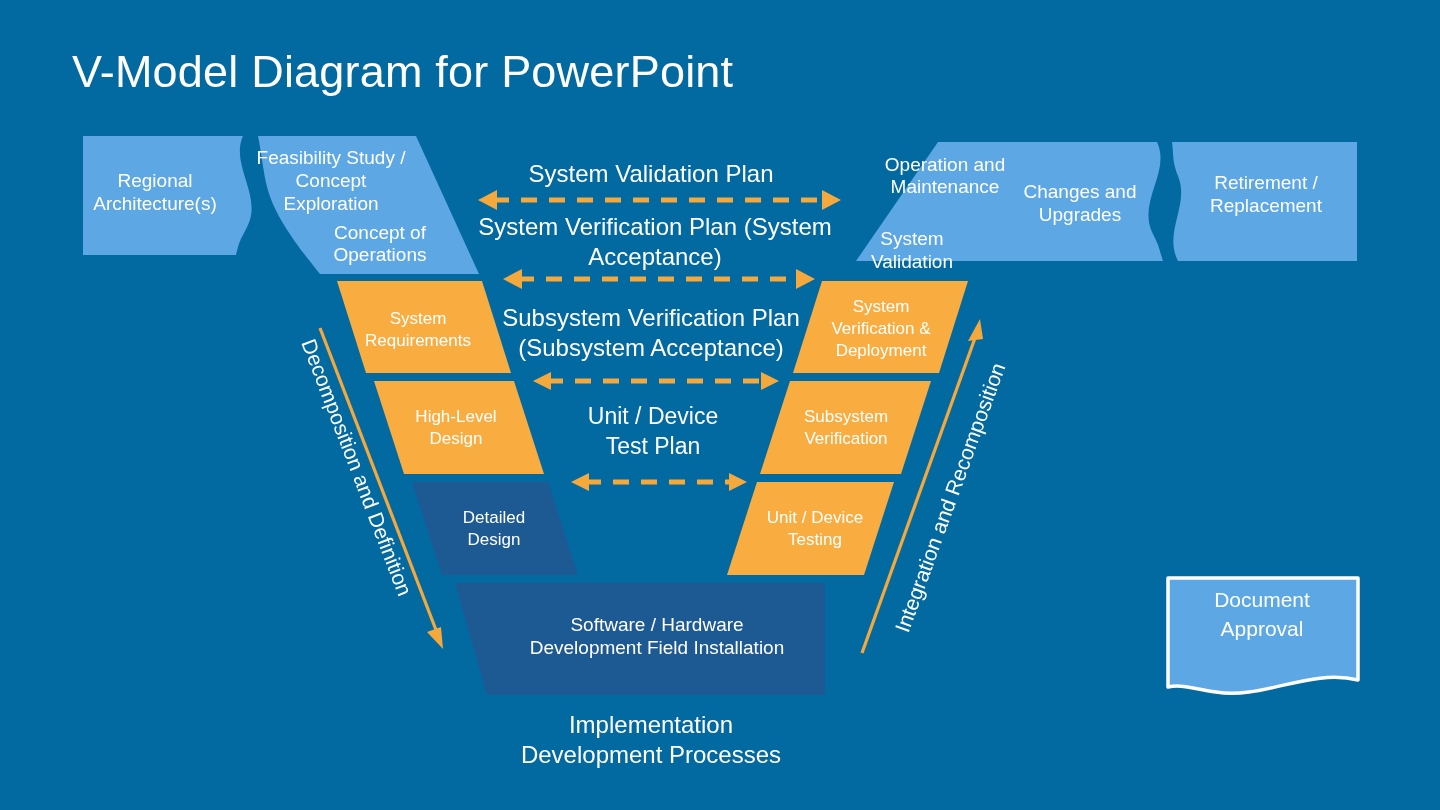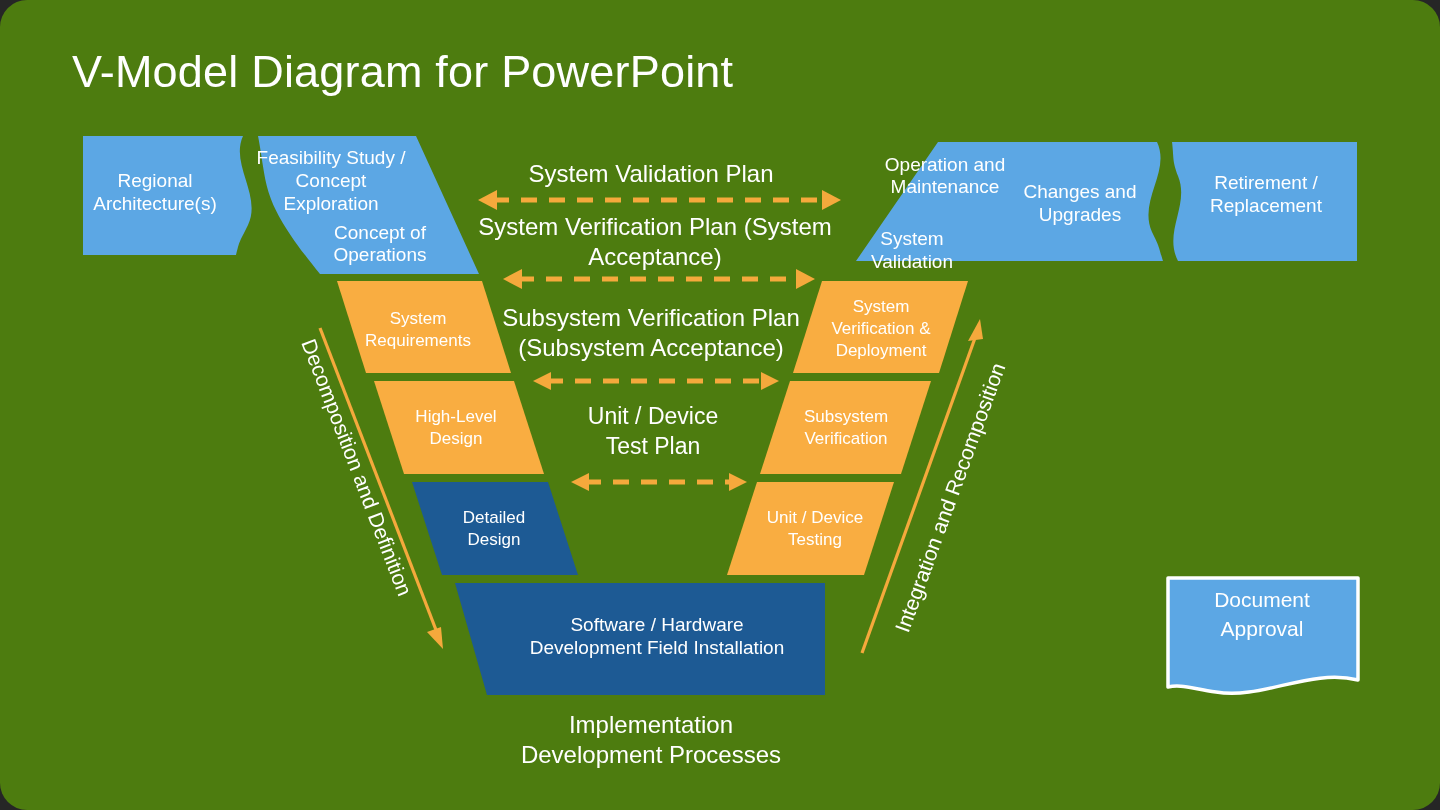--- a/index.html
+++ b/index.html
@@ -10,22 +10,21 @@
     width: 1440px;
     height: 810px;
     background: #262626;
     font-family: "Liberation Sans", sans-serif;
     overflow: hidden;
   }
   #stage {
     position: relative;
     width: 1440px;
     height: 810px;
-    background: #4d7c0f;
-    border-radius: 27px;
+    background: #0369a1;
   }
   #page-title {
     position: absolute;
     left: 72px;
     top: 46px;
     font-size: 45px;
     color: #ffffff;
     font-weight: normal;
     letter-spacing: 0.2px;
     white-space: nowrap;

